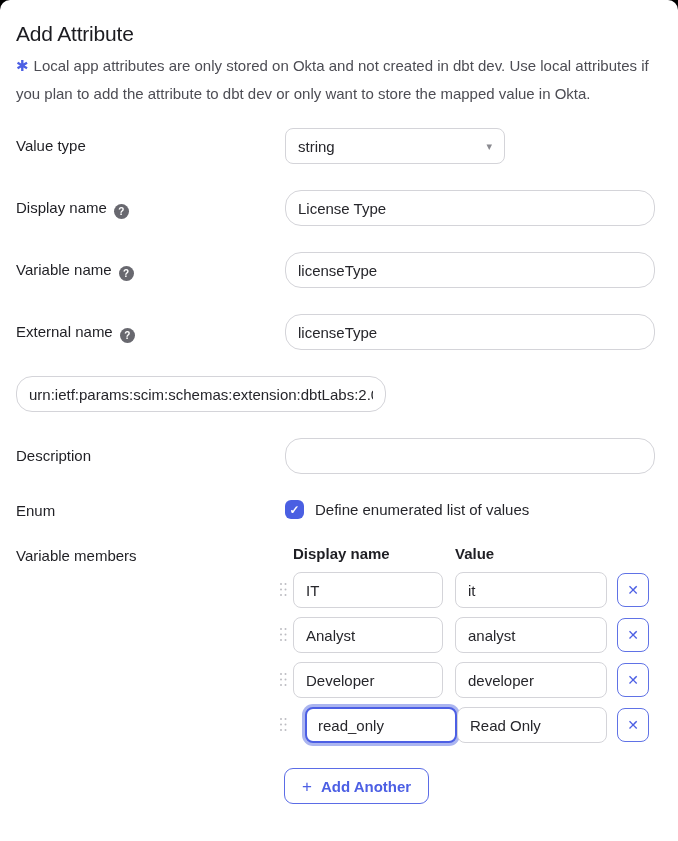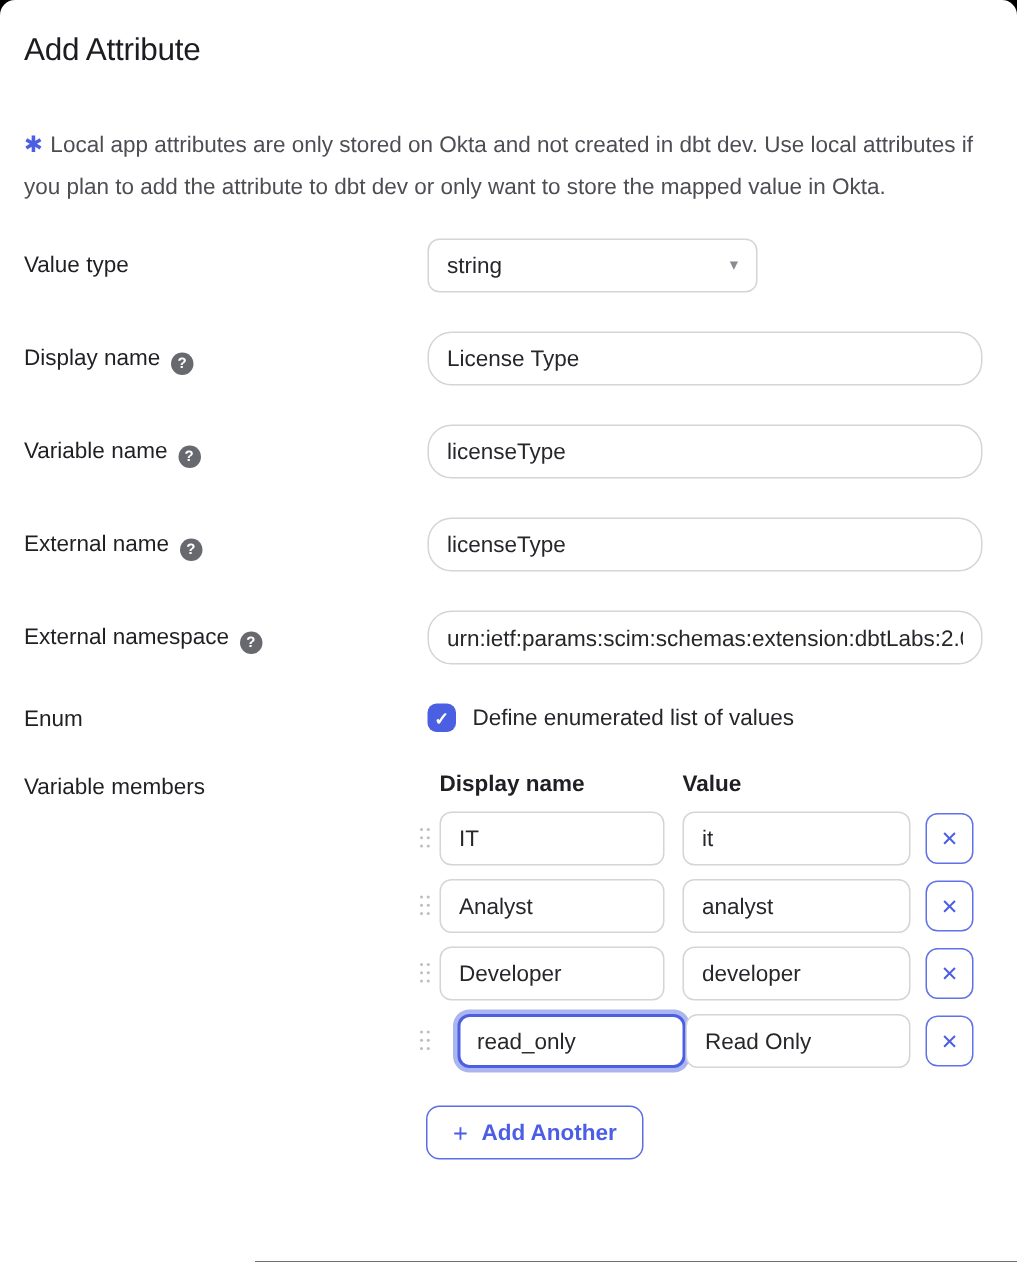--- a/index.html
+++ b/index.html
@@ -2,21 +2,21 @@
 <html><head>
 <meta charset="utf-8">
 <style>
   html,body{margin:0;padding:0;background:#000;}
   body{font-family:"Liberation Sans",sans-serif;-webkit-font-smoothing:antialiased;}
   .window{
     width:678px;height:841px;background:#fff;border-radius:10px 10px 0 0;
     box-sizing:border-box;padding:16px 16px 0 16px;overflow:hidden;position:relative;
   }
   .page-title{font-size:21px;font-weight:400;color:#1c1c21;margin:6px 0 0 0;letter-spacing:-0.2px;}
-  .note{margin-top:37px;font-size:15px;line-height:28px;color:#4d4d54;max-width:650px;}
+  .note{margin-top:6px;font-size:15px;line-height:28px;color:#4d4d54;max-width:650px;}
   .note .asterisk{color:#4c5fe4;margin-right:5px;font-style:normal;font-size:15px;}
   .fields{margin-top:20px;}
   .field{display:flex;align-items:flex-start;}
   .field + .field{margin-top:26px;}
   .field-label{flex:0 0 269px;padding-top:9px;font-size:15px;color:#1f1f24;}
   .field-label .help-icon{
     display:inline-flex;width:15px;height:15px;border-radius:50%;background:#68686f;color:#fff;
     font-size:10px;font-weight:700;align-items:center;justify-content:center;margin-left:7px;
     vertical-align:-2px;cursor:default;
   }
@@ -105,26 +105,31 @@
     </div>
 
     <div class="field">
       <div class="field-label"><span>External name</span><span class="help-icon">?</span></div>
       <div class="control">
         <input class="text-input" type="text" value="licenseType" style="">
       </div>
     </div>
 
     <div class="field">
-      <div class="field-label"><span>External namespace</span><span class="help-icon">?</span></div>
       <div class="control">
         <input class="text-input" type="text" value="urn:ietf:params:scim:schemas:extension:dbtLabs:2.0" style="">
       </div>
     </div>
 
+    <div class="field">
+      <div class="field-label"><span>Description</span></div>
+      <div class="control">
+        <input class="text-input" type="text" value="" style="">
+      </div>
+    </div>
 
     <div class="field enum-field">
       <div class="field-label"><span>Enum</span></div>
       <div class="control">
         <div class="checkbox-row">
           <span class="checkbox">
               <span>✓</span>
             </span>
           <span class="checkbox-label">Define enumerated list of values</span>
         </div>

